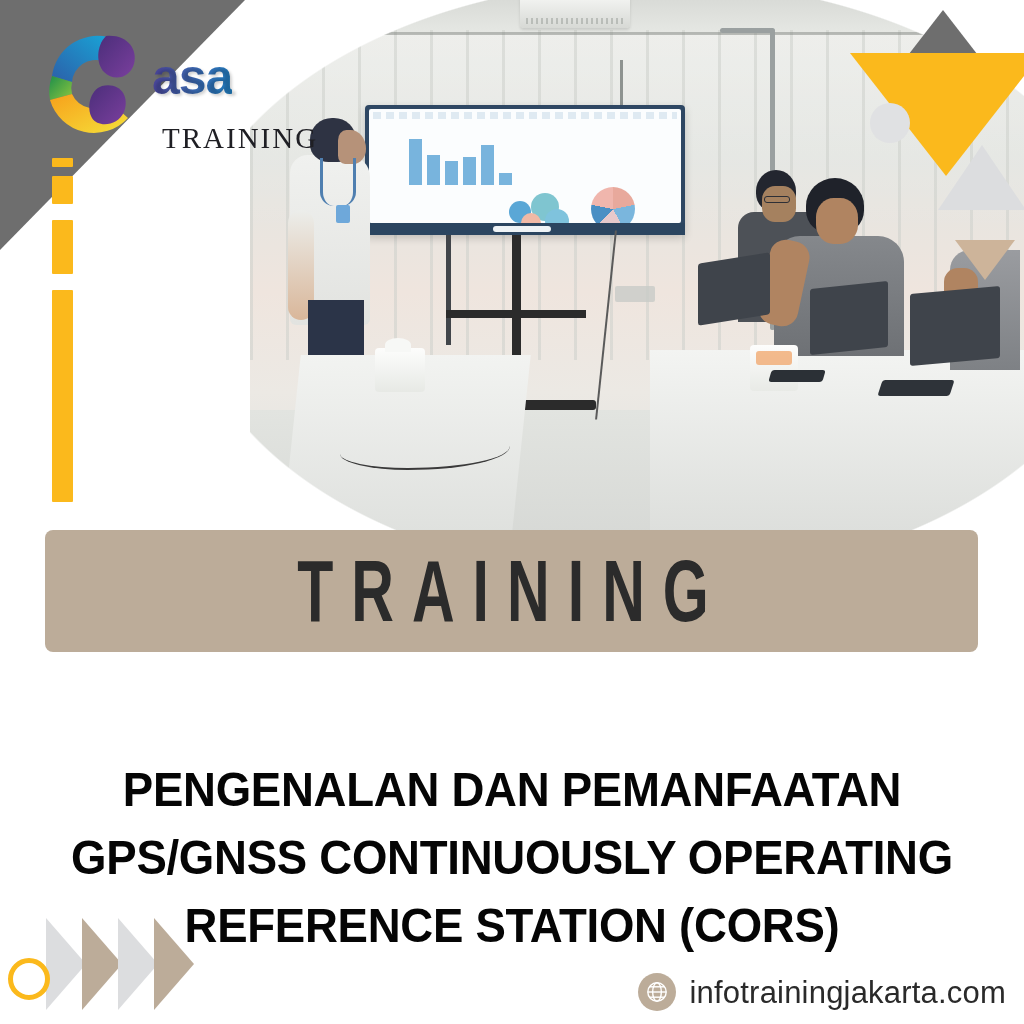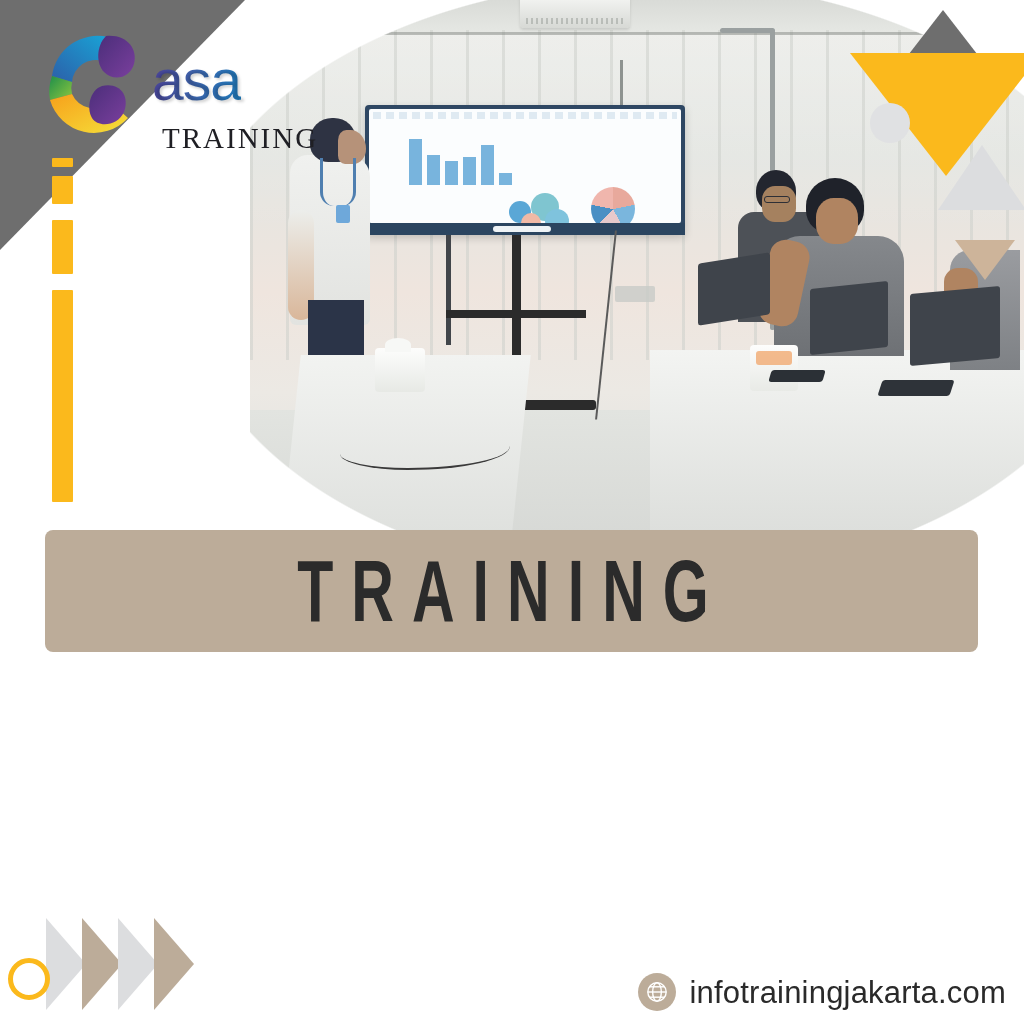--- a/index.html
+++ b/index.html
@@ -166,21 +166,21 @@
     border-bottom:65px solid #dcdddf;}
   .tri-tan-dn{left:955px; top:240px; width:0; height:0;
     border-left:30px solid transparent; border-right:30px solid transparent;
     border-top:40px solid #cdb49a;}
 
   .ybar{position:absolute; left:52px; background:#FBB91C; width:21px; border-radius:1px;}
 
   
   .logo{position:absolute; left:34px; top:22px; width:300px; height:128px;}
   .logo-mark{position:absolute; left:0; top:2px; width:130px; height:125px;}
-  .logo-word{position:absolute; left:118px; top:30px; font-size:57px; font-weight:normal;
+  .logo-word{position:absolute; left:118px; top:30px; font-size:50px; font-weight:bold;
     letter-spacing:-1px; line-height:1;
     background:linear-gradient(100deg,#4b3e94 0%,#3f63ad 45%,#1f7fc0 100%);
     -webkit-background-clip:text; background-clip:text; color:transparent;
     text-shadow:2px 2px 3px rgba(0,0,0,.18);}
   .logo-sub{position:absolute; left:128px; top:100px; font-family:"Liberation Serif", serif;
     font-size:29px; letter-spacing:2px; color:#1f1f24;}
 
   
   .training-band{position:absolute; left:45px; top:530px; width:933px; height:122px;
     background:#BCAC99; border-radius:8px; display:flex; align-items:center; justify-content:center;}
@@ -329,20 +329,25 @@
       <path d="M68 62 C86 58 96 72 90 88 C84 102 64 104 58 94 C52 84 56 66 68 62 Z" fill="url(#gPurp)"></path>
     </svg>
     <div class="logo-word">asa</div>
     <div class="logo-sub">TRAINING</div>
   </div>
 
   <div class="training-band">
     <div class="training-text">TRAINING</div>
   </div>
 
+  <div class="title">
+    <div>PENGENALAN DAN PEMANFAATAN</div>
+    <div>GPS/GNSS CONTINUOUSLY OPERATING</div>
+    <div>REFERENCE STATION (CORS)</div>
+  </div>
 
   <div class="chevrons">
     <div class="chev" style="left:26px;border-left:40px solid #DCDDDF;"></div>
     <div class="chev" style="left:62px;border-left:40px solid #BCAC99;"></div>
     <div class="chev" style="left:98px;border-left:40px solid #DCDDDF;"></div>
     <div class="chev" style="left:134px;border-left:40px solid #BCAC99;"></div>
   </div>
   <div class="ring"></div>
 
   <div class="site">

